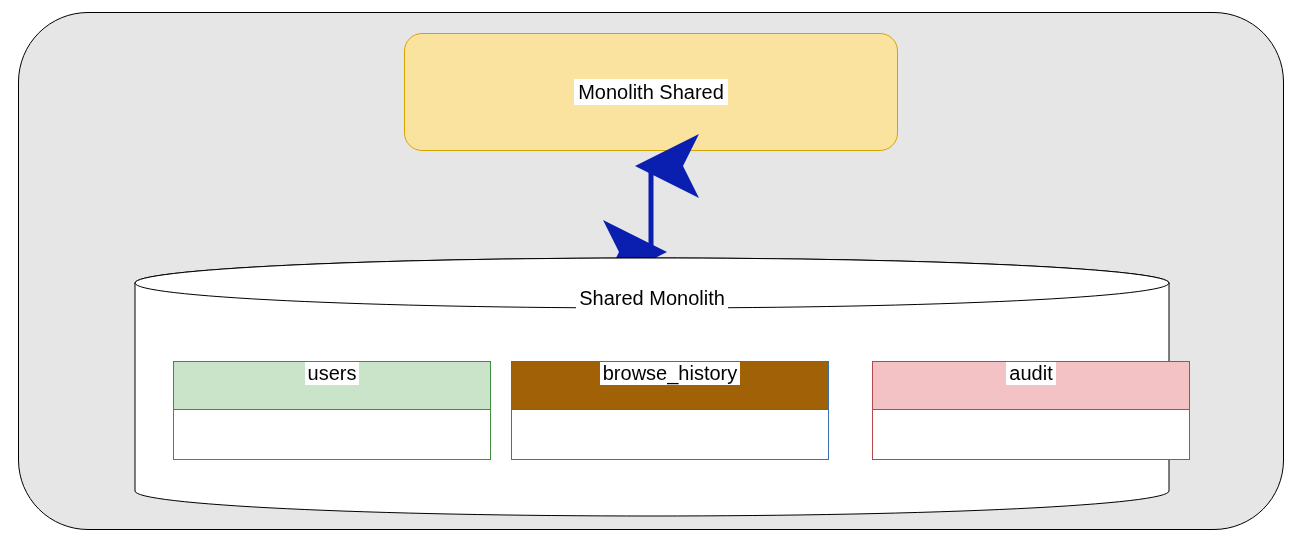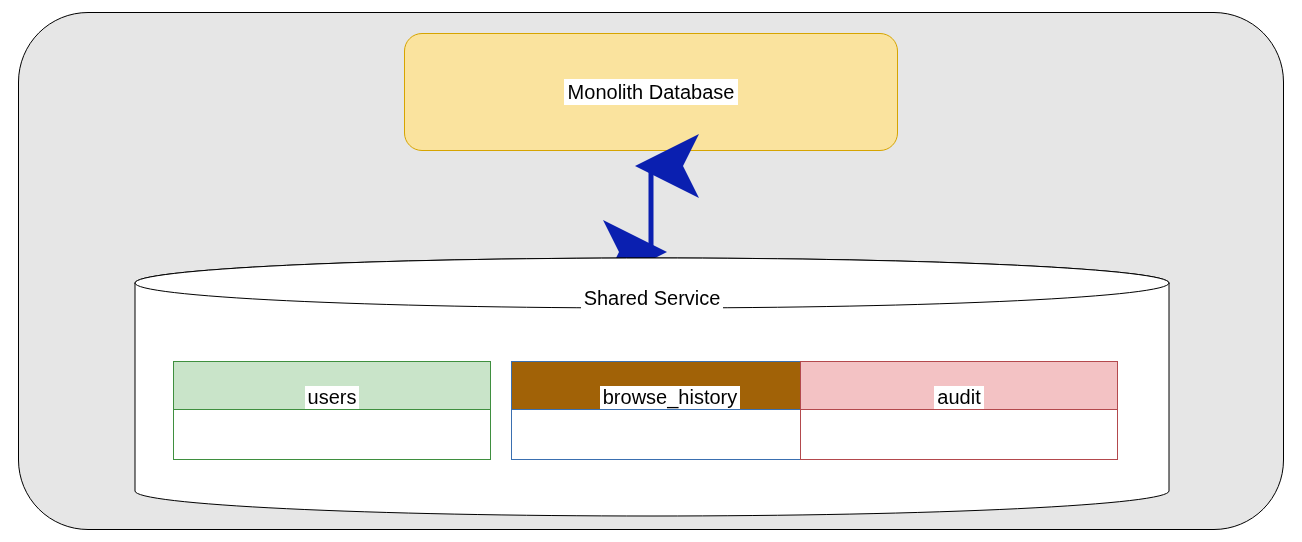--- a/index.html
+++ b/index.html
@@ -72,21 +72,21 @@
   .table-box {
     position: absolute;
     box-sizing: border-box;
     border: 1px solid;
   }
   .table-header {
     height: 48px;
     box-sizing: border-box;
     border-bottom: 1px solid;
     display: flex;
-    align-items: flex-end;
+    align-items: flex-start;
     justify-content: center;
     font-size: 20px;
   }
   .table-header span {
     background: #fff;
     padding: 0 3px;
   }
   .table-body {
     background: #ffffff;
     height: 49px;
@@ -100,21 +100,21 @@
   .tbl-red    .table-header { background:#f3c2c4; border-color:#b3494d; }
 </style>
 </head>
 <body>
 
 <div class="canvas">
 
   <div class="outer-box"></div>
 
   <div class="service-box">
-    <span class="service-label">Monolith Database</span>
+    <span class="service-label">Monolith Shared</span>
   </div>
 
   <svg class="arrow" width="1302" height="542">
     <defs>
       <marker id="ah-up" viewBox="0 0 20 20" refX="10" refY="4" markerWidth="16" markerHeight="16" orient="auto-start-reverse">
         <path d="M10 0 L18 16 L10 12 L2 16 Z" fill="#0a1fb0"></path>
       </marker>
       <marker id="ah-down" viewBox="0 0 20 20" refX="10" refY="4" markerWidth="16" markerHeight="16" orient="auto">
         <path d="M10 0 L18 16 L10 12 L2 16 Z" fill="#0a1fb0"></path>
       </marker>
@@ -122,37 +122,37 @@
     <line x1="651" y1="166" x2="651" y2="252" stroke="#0a1fb0" stroke-width="5" marker-start="url(#ah-up)" marker-end="url(#ah-down)"></line>
   </svg>
 
   <svg class="cylinder" width="1302" height="542">
     <ellipse cx="652" cy="283" rx="517" ry="25" fill="#ffffff" stroke="#000"></ellipse>
     <path d="M135 283 L135 491 A517 25 0 0 0 1169 491 L1169 283" fill="#ffffff" stroke="#000"></path>
     <ellipse cx="652" cy="283" rx="517" ry="25" fill="#ffffff" stroke="#000"></ellipse>
   </svg>
 
   <div class="db-label">
-    <span>Shared Service</span>
+    <span>Shared Monolith</span>
   </div>
 
   <div class="table-box tbl-green" style="left:173px; top:361px; width:318px;">
     <div class="table-header">
       <span>users</span>
     </div>
     <div class="table-body"></div>
   </div>
 
   <div class="table-box tbl-blue" style="left:511px; top:361px; width:318px;">
     <div class="table-header">
       <span>browse_history</span>
     </div>
     <div class="table-body"></div>
   </div>
 
-  <div class="table-box tbl-red" style="left:800px; top:361px; width:318px;">
+  <div class="table-box tbl-red" style="left:872px; top:361px; width:318px;">
     <div class="table-header">
       <span>audit</span>
     </div>
     <div class="table-body"></div>
   </div>
 
 </div>
 
 </body></html>

